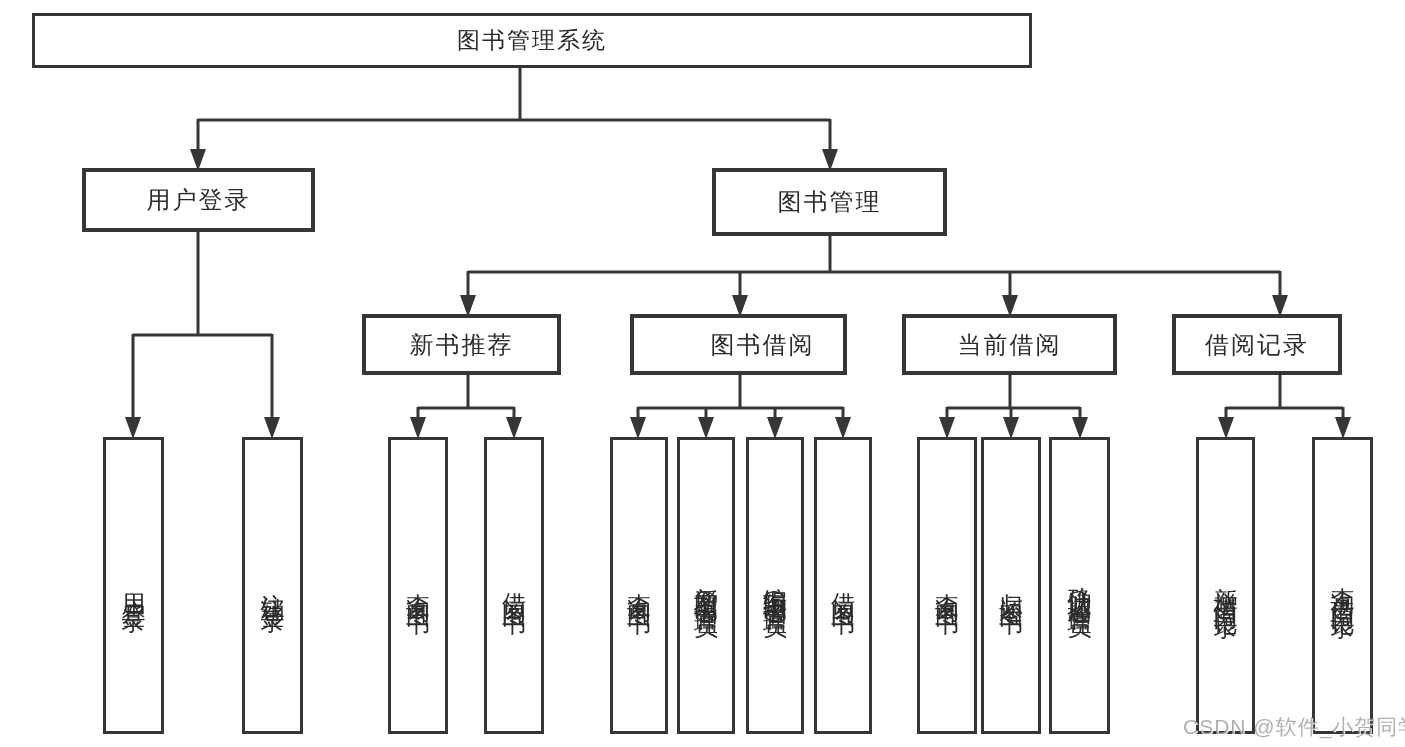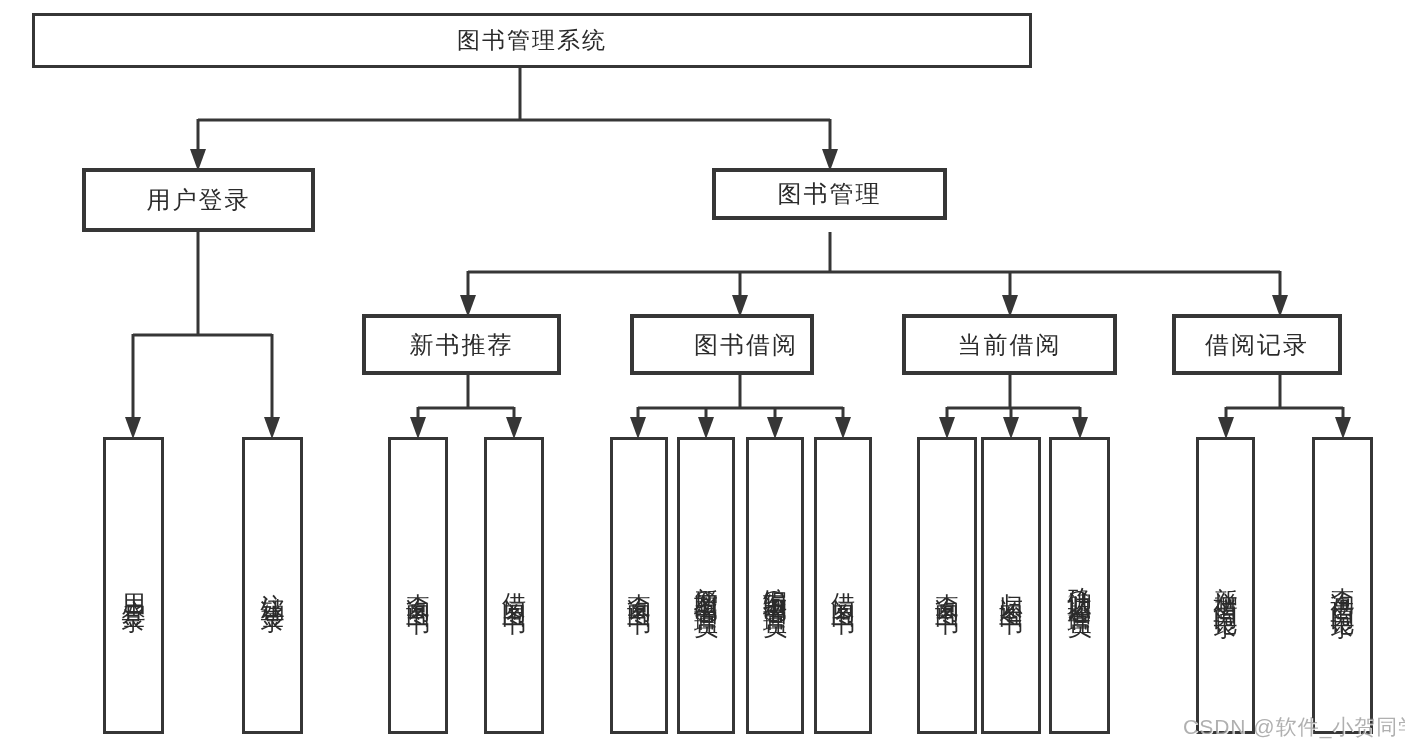--- a/index.html
+++ b/index.html
@@ -92,28 +92,28 @@
     </g>
   </svg>
 
   <div class="box root" style="left:20px;top:13px;width:1000px;height:55px;">
     <span class="htext">图书管理系统</span>
   </div>
 
   <div class="box branch" style="left:82px;top:168px;width:233px;height:64px;">
     <span class="htext">用户登录</span>
   </div>
-  <div class="box branch" style="left:712px;top:168px;width:235px;height:52px;">
+  <div class="box branch" style="left:712px;top:168px;width:235px;height:68px;">
     <span class="htext">图书管理</span>
   </div>
 
   <div class="box branch" style="left:362px;top:314px;width:199px;height:61px;">
     <span class="htext">新书推荐</span>
   </div>
-  <div class="box branch" style="left:630px;top:314px;width:184px;height:61px;padding-left:48px;">
+  <div class="box branch" style="left:630px;top:314px;width:217px;height:61px;padding-left:48px;">
     <span class="htext">图书借阅</span>
   </div>
   <div class="box branch" style="left:902px;top:314px;width:215px;height:61px;">
     <span class="htext">当前借阅</span>
   </div>
   <div class="box branch" style="left:1172px;top:314px;width:170px;height:61px;">
     <span class="htext">借阅记录</span>
   </div>
 
   <div class="box leafbox" style="left:103px;top:437px;width:61px;height:297px;">

